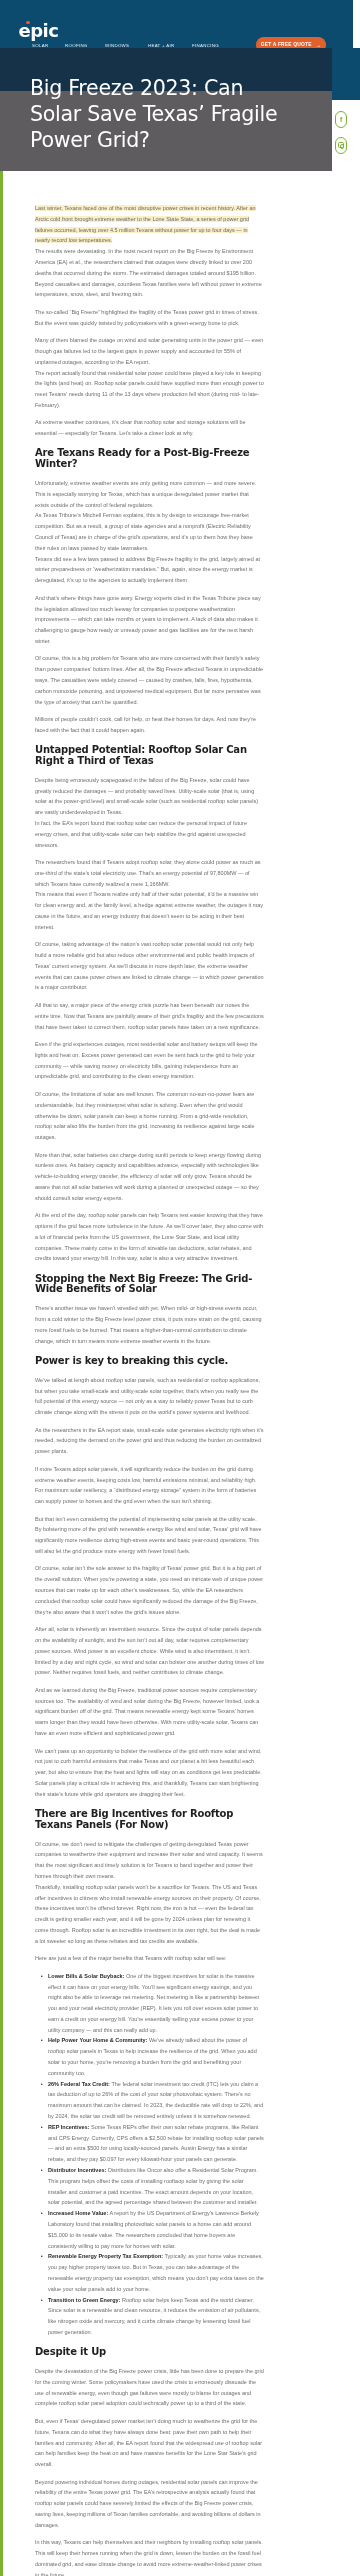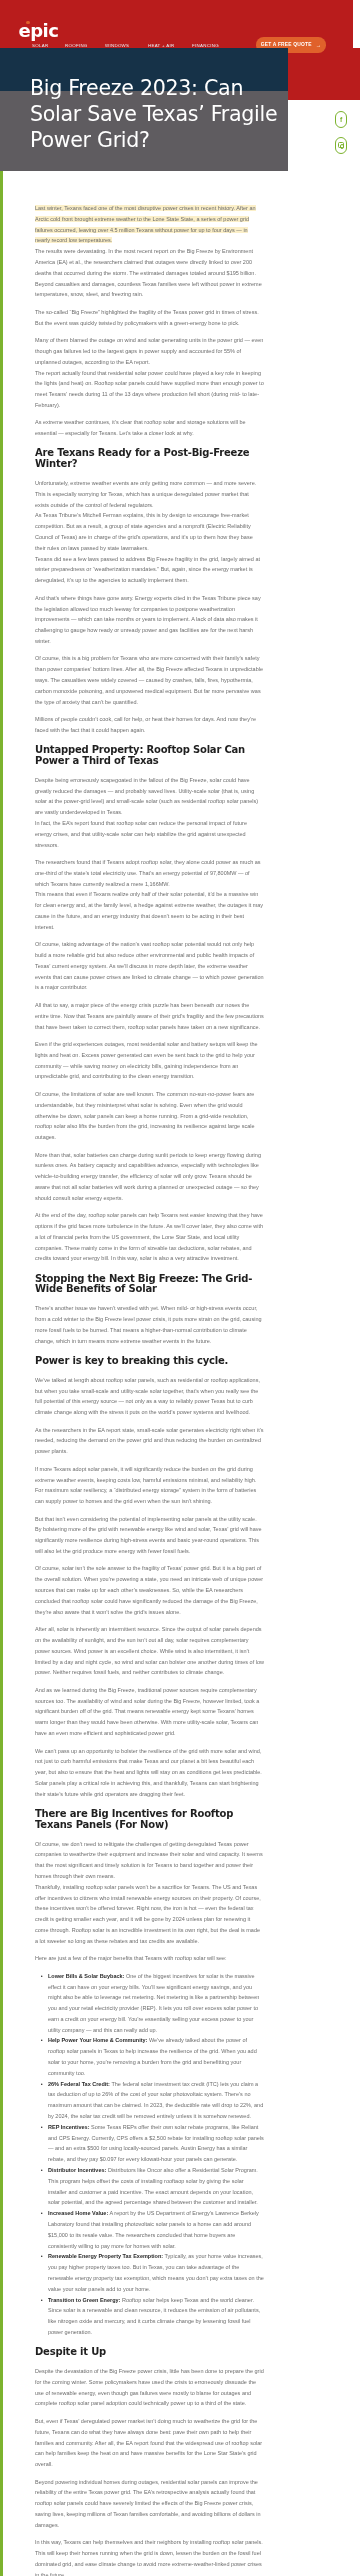--- a/index.html
+++ b/index.html
@@ -1,37 +1,37 @@
 <!DOCTYPE html>
 <html style="font-size:8.2px"><head>
 <meta charset="utf-8">
 <style>
   * { box-sizing: border-box; margin: 0; padding: 0; }
   html, body { width: 361px; background: #ffffff; }
   body { font-family: "Liberation Sans", sans-serif; color: #6b6b6b; }
 
   
-  .header { position: relative; background: #b91c1c; height: 100px; width: 361px; }
+  .header { position: relative; background: #0c4a6e; height: 100px; width: 361px; }
   .header::after { content: ""; position: absolute; right: 0; top: 0; width: 8.2px; height: 48px; background: #ffffff; }
   .logo { position: absolute; left: 18.5px; top: 19.6px; color: #ffffff; font-weight: bold; font-size: 18px; letter-spacing: -0.5px; font-family: "DejaVu Sans", sans-serif; }
   .logo-dot { position: absolute; left: 26px; top: 20.6px; width: 3.6px; height: 3.6px; background: #e0612b; border-radius: 50%; }
   .logo-wrap { position: absolute; left: 0; top: 0; }
   .nav { position: absolute; left: 32px; top: 43px; display: flex; gap: 0; }
   .nav a { color: #e6f0f7; font-size: 4.4px; letter-spacing: 0.3px; text-decoration: none; margin-right: 0; display: inline-block; }
   .nav .n0 { position: absolute; left: 0; width: 31px; }
   .nav .n1 { position: absolute; left: 33px; width: 36px; }
   .nav .n2 { position: absolute; left: 73px; width: 36px; }
   .nav .n3 { position: absolute; left: 116px; width: 36px; }
   .nav .n4 { position: absolute; left: 160px; width: 41px; }
   .nav .n5 { position: absolute; left: 6.2px; top: 18.5px; width: 41px; }
   .quote-btn { position: absolute; left: 256px; top: 37px; width: 70px; height: 15.5px; border-radius: 7.7px; background: #e0612b; color: #ffffff; font-size: 4.9px; font-weight: bold; display: flex; align-items: center; justify-content: center; letter-spacing: 0.2px; }
   .quote-btn .arrow { margin-left: 4.1px; font-size: 5.2px; }
 
   
-  .hero { position: absolute; left: 0; top: 48px; width: 288px; height: 123px; background: linear-gradient(to bottom, #163248 0, #163248 43px, #5f5c60 43px, #5f5c60 100%); }
+  .hero { position: absolute; left: 0; top: 48px; width: 332px; height: 123px; background: linear-gradient(to bottom, #163248 0, #163248 43px, #5f5c60 43px, #5f5c60 100%); }
   .hero h1 { position: absolute; left: 30px; top: 27px; width: 268px; color: #ffffff; font-size: 20.6px; line-height: 26px; font-family: "DejaVu Sans", sans-serif; font-weight: 500; letter-spacing: -0.3px; }
   .social { position: absolute; left: 335px; width: 12.4px; height: 16.5px; border: 0.8px solid #7cb32e; border-radius: 7.2px; color: #7cb32e; display: flex; align-items: center; justify-content: center; font-size: 6.7px; font-weight: bold; }
   .social.fb { top: 111px; }
   .social.ig { top: 137px; }
   .ig-box { width: 5.7px; height: 5.7px; border: 0.8px solid #7cb32e; border-radius: 1.5px; position: relative; }
   .ig-box::after { content: ""; position: absolute; left: 1px; top: 1px; width: 2.1px; height: 2.1px; border: 0.6px solid #7cb32e; border-radius: 50%; }
 
   
   .page { position: relative; width: 361px; }
   .article-wrap { position: relative; border-left: 3.1px solid #7cb32e; padding: 32px 0 46px 32px; min-height: 52px; }
@@ -90,21 +90,21 @@
       <p>As extreme weather continues, it’s clear that rooftop solar and storage solutions will be essential — especially for Texans. Let’s take a closer look at why.</p>
 
       <h2>Are Texans Ready for a Post-Big-Freeze Winter?</h2>
       <p class="tight">Unfortunately, extreme weather events are only getting more common — and more severe. This is especially worrying for Texas, which has a unique deregulated power market that exists outside of the control of federal regulators.</p>
       <p class="tight">As Texas Tribune’s Mitchell Ferman explains, this is by design to encourage free-market competition. But as a result, a group of state agencies and a nonprofit (Electric Reliability Council of Texas) are in charge of the grid’s operations, and it’s up to them how they base their rules on laws passed by state lawmakers.</p>
       <p>Texans did see a few laws passed to address Big Freeze fragility in the grid, largely aimed at winter preparedness or “weatherization mandates.” But, again, since the energy market is deregulated, it’s up to the agencies to actually implement them.</p>
       <p>And that’s where things have gone awry. Energy experts cited in the Texas Tribune piece say the legislation allowed too much leeway for companies to postpone weatherization improvements — which can take months or years to implement. A lack of data also makes it challenging to gauge how ready or unready power and gas facilities are for the next harsh winter.</p>
       <p>Of course, this is a big problem for Texans who are more concerned with their family’s safety than power companies’ bottom lines. After all, the Big Freeze affected Texans in unpredictable ways. The casualties were widely covered — caused by crashes, falls, fires, hypothermia, carbon monoxide poisoning, and unpowered medical equipment. But far more pervasive was the type of anxiety that can’t be quantified.</p>
       <p>Millions of people couldn’t cook, call for help, or heat their homes for days. And now they’re faced with the fact that it could happen again.</p>
 
-      <h2>Untapped Property: Rooftop Solar Can Power a Third of Texas</h2>
+      <h2>Untapped Potential: Rooftop Solar Can Right a Third of Texas</h2>
       <p class="tight">Despite being erroneously scapegoated in the fallout of the Big Freeze, solar could have greatly reduced the damages — and probably saved lives. Utility-scale solar (that is, using solar at the power-grid level) and small-scale solar (such as residential rooftop solar panels) are vastly underdeveloped in Texas.</p>
       <p>In fact, the EA’s report found that rooftop solar can reduce the personal impact of future energy crises, and that utility-scale solar can help stabilize the grid against unexpected stressors.</p>
       <p class="tight">The researchers found that if Texans adopt rooftop solar, they alone could power as much as one-third of the state’s total electricity use. That’s an energy potential of 97,800MW — of which Texans have currently realized a mere 1,166MW.</p>
       <p>This means that even if Texans realize only half of their solar potential, it’d be a massive win for clean energy and, at the family level, a hedge against extreme weather, the outages it may cause in the future, and an energy industry that doesn’t seem to be acting in their best interest.</p>
       <p>Of course, taking advantage of the nation’s vast rooftop solar potential would not only help build a more reliable grid but also reduce other environmental and public health impacts of Texas’ current energy system. As we’ll discuss in more depth later, the extreme weather events that can cause power crises are linked to climate change — to which power generation is a major contributor.</p>
 
       <p>All that to say, a major piece of the energy crisis puzzle has been beneath our noses the entire time. Now that Texans are painfully aware of their grid’s fragility and the few precautions that have been taken to correct them, rooftop solar panels have taken on a new significance.</p>
       <p>Even if the grid experiences outages, most residential solar and battery setups will keep the lights and heat on. Excess power generated can even be sent back to the grid to help your community — while saving money on electricity bills, gaining independence from an unpredictable grid, and contributing to the clean energy transition.</p>
       <p>Of course, the limitations of solar are well known. The common no-sun-no-power fears are understandable, but they misinterpret what solar is solving. Even when the grid would otherwise be down, solar panels can keep a home running. From a grid-wide resolution, rooftop solar also lifts the burden from the grid, increasing its resilience against large scale outages.</p>
       <p>More than that, solar batteries can charge during sunlit periods to keep energy flowing during sunless ones. As battery capacity and capabilities advance, especially with technologies like vehicle-to-building energy transfer, the efficiency of solar will only grow. Texans should be aware that not all solar batteries will work during a planned or unexpected outage — so they should consult solar energy experts.</p>

